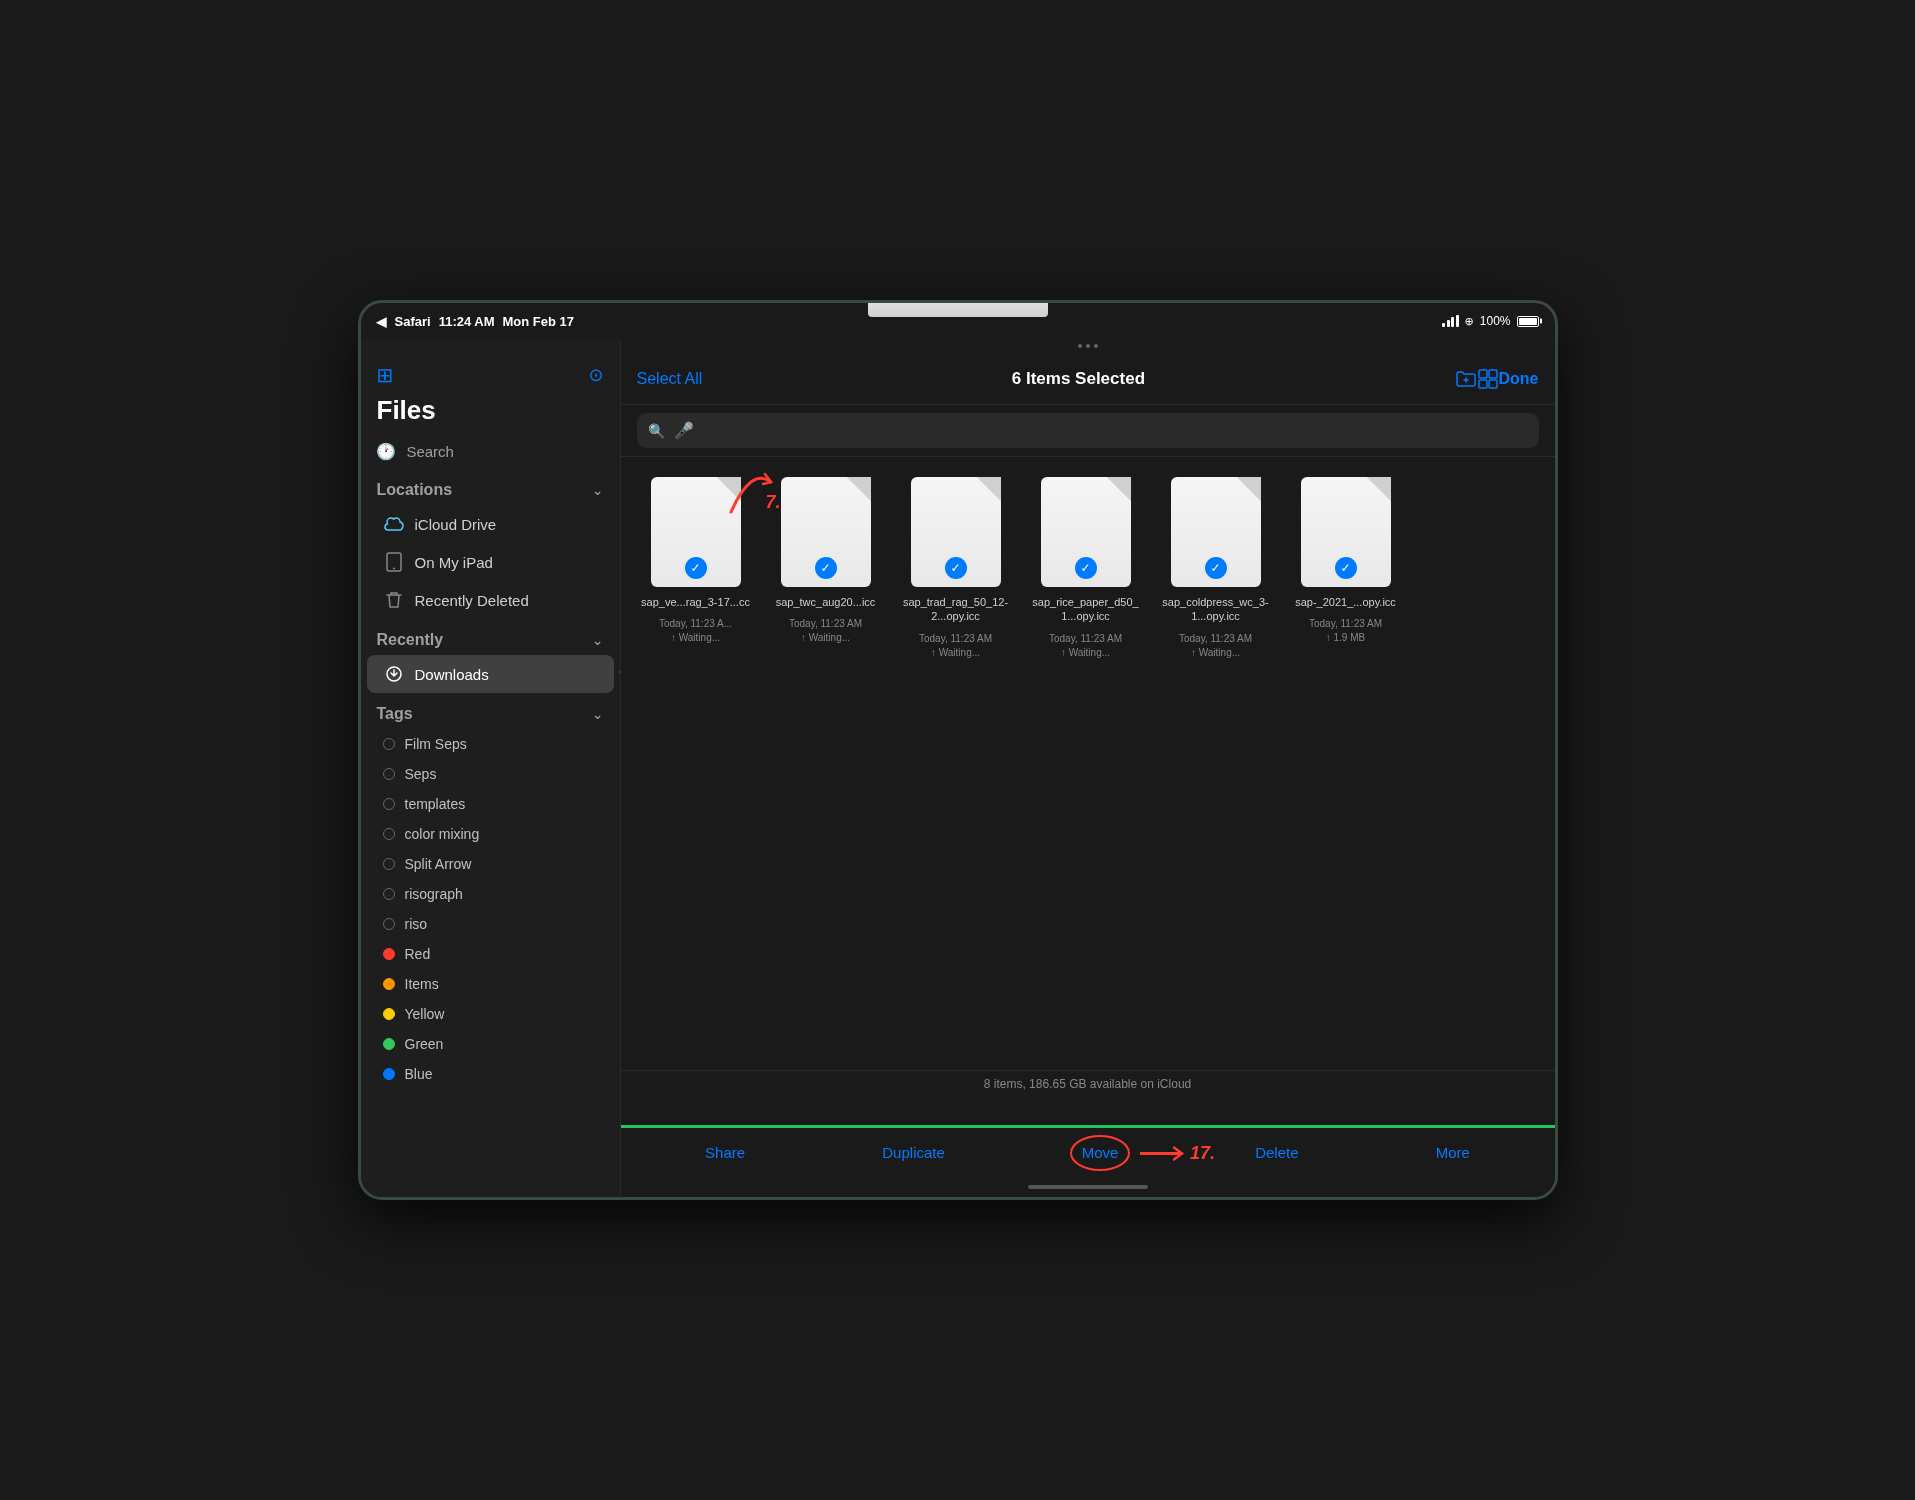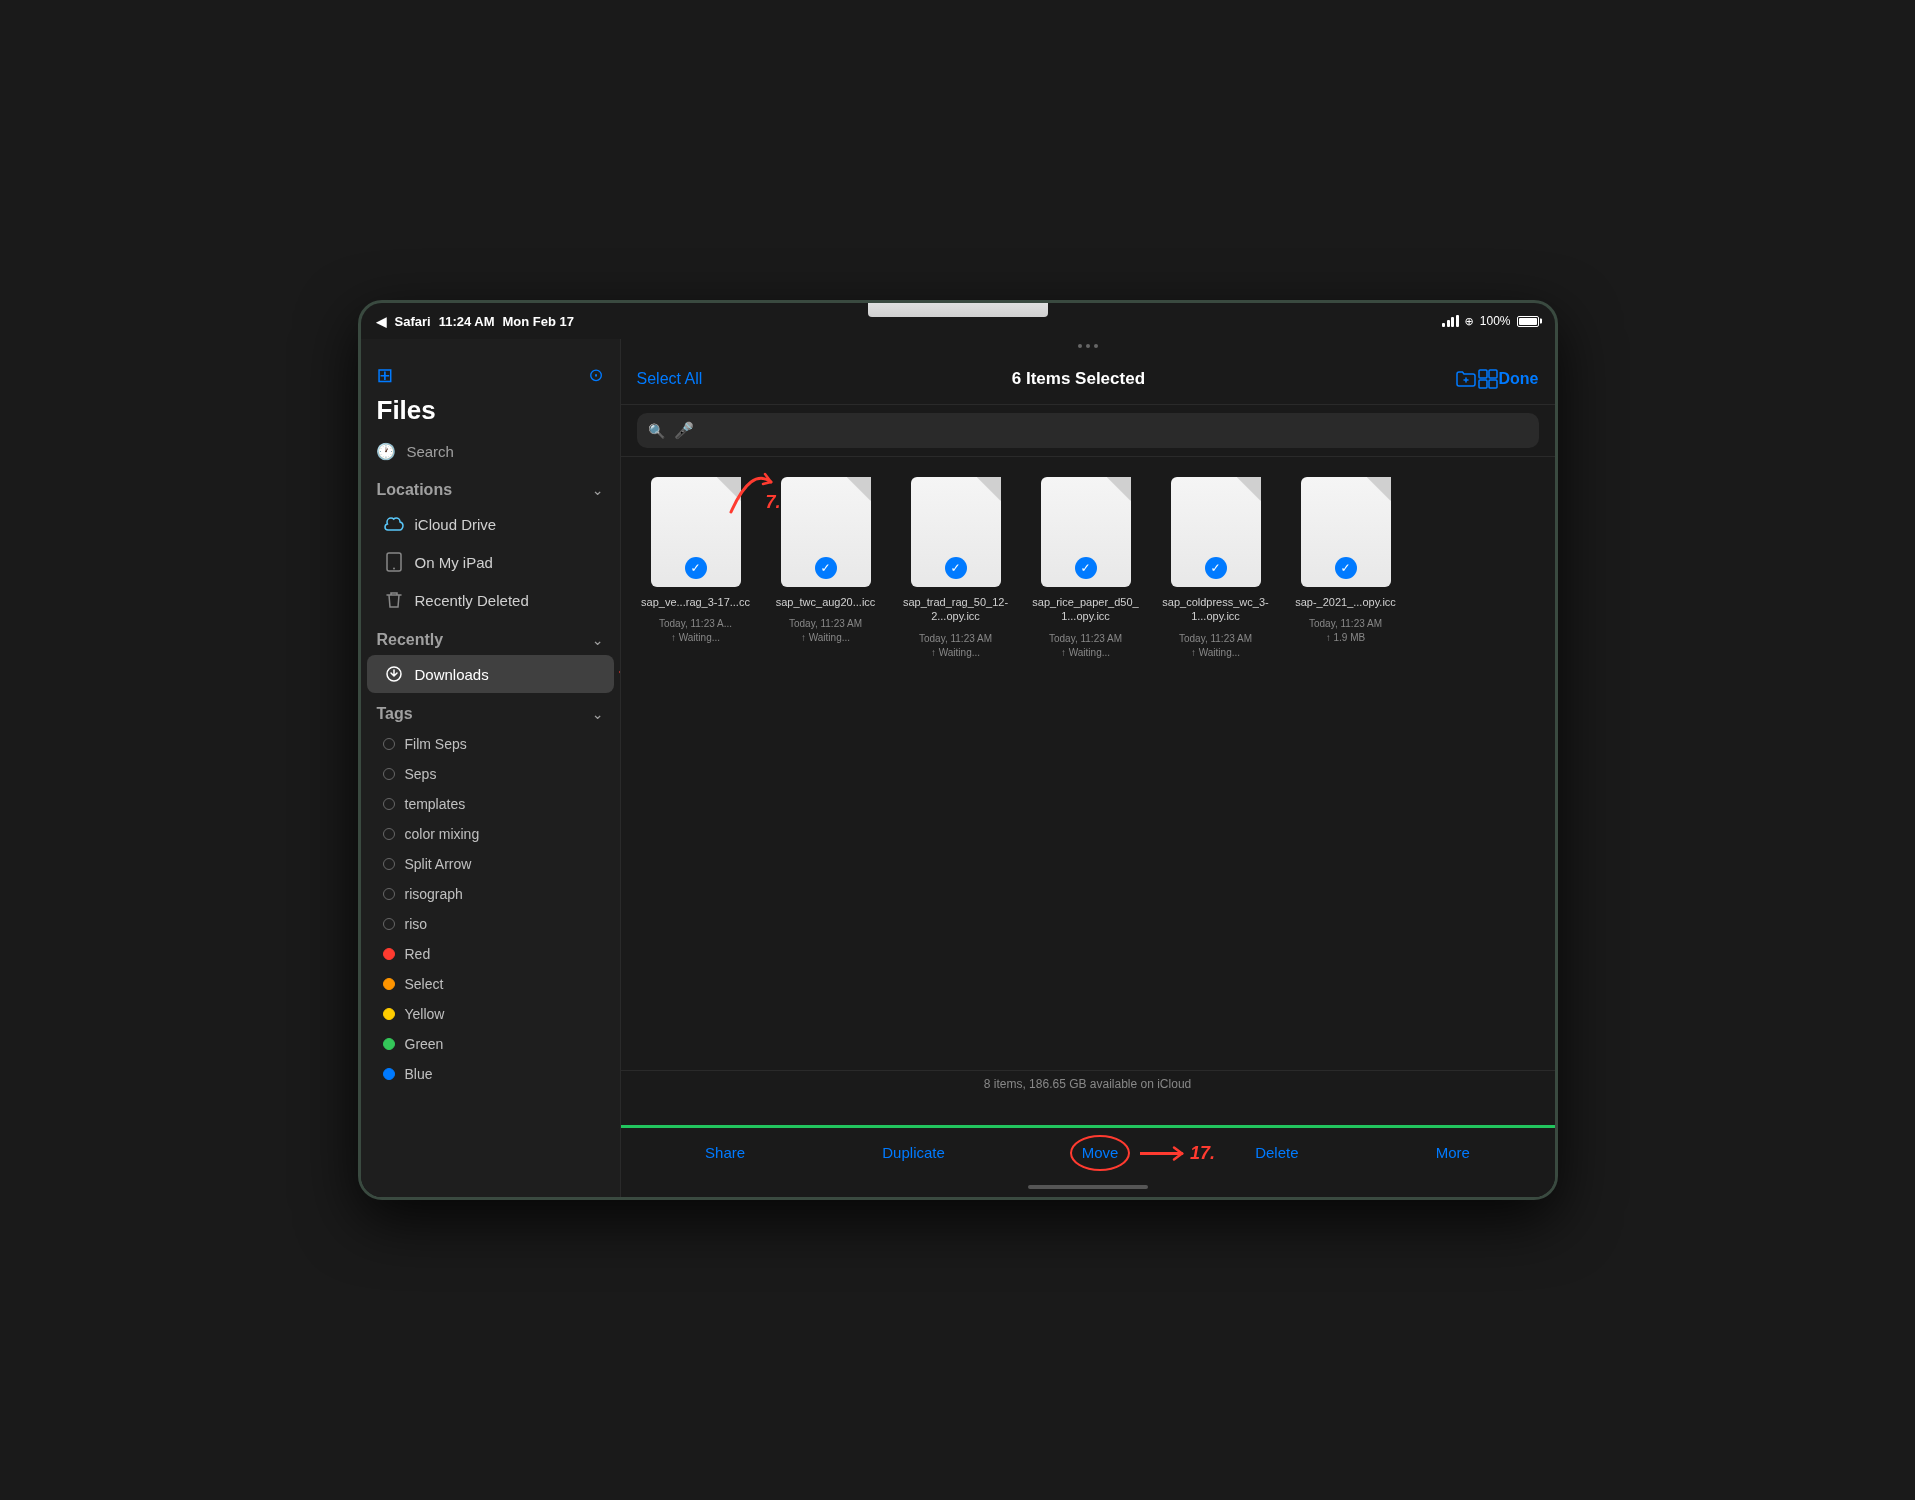--- a/index.html
+++ b/index.html
@@ -630,21 +630,21 @@
       <div class="tag-item">
         <div class="tag-dot empty"></div>
         <span>riso</span>
       </div>
       <div class="tag-item">
         <div class="tag-dot red"></div>
         <span>Red</span>
       </div>
       <div class="tag-item">
         <div class="tag-dot orange"></div>
-        <span>Select</span>
+        <span>Items</span>
       </div>
       <div class="tag-item">
         <div class="tag-dot yellow"></div>
         <span>Yellow</span>
       </div>
       <div class="tag-item">
         <div class="tag-dot green"></div>
         <span>Green</span>
       </div>
       <div class="tag-item">

